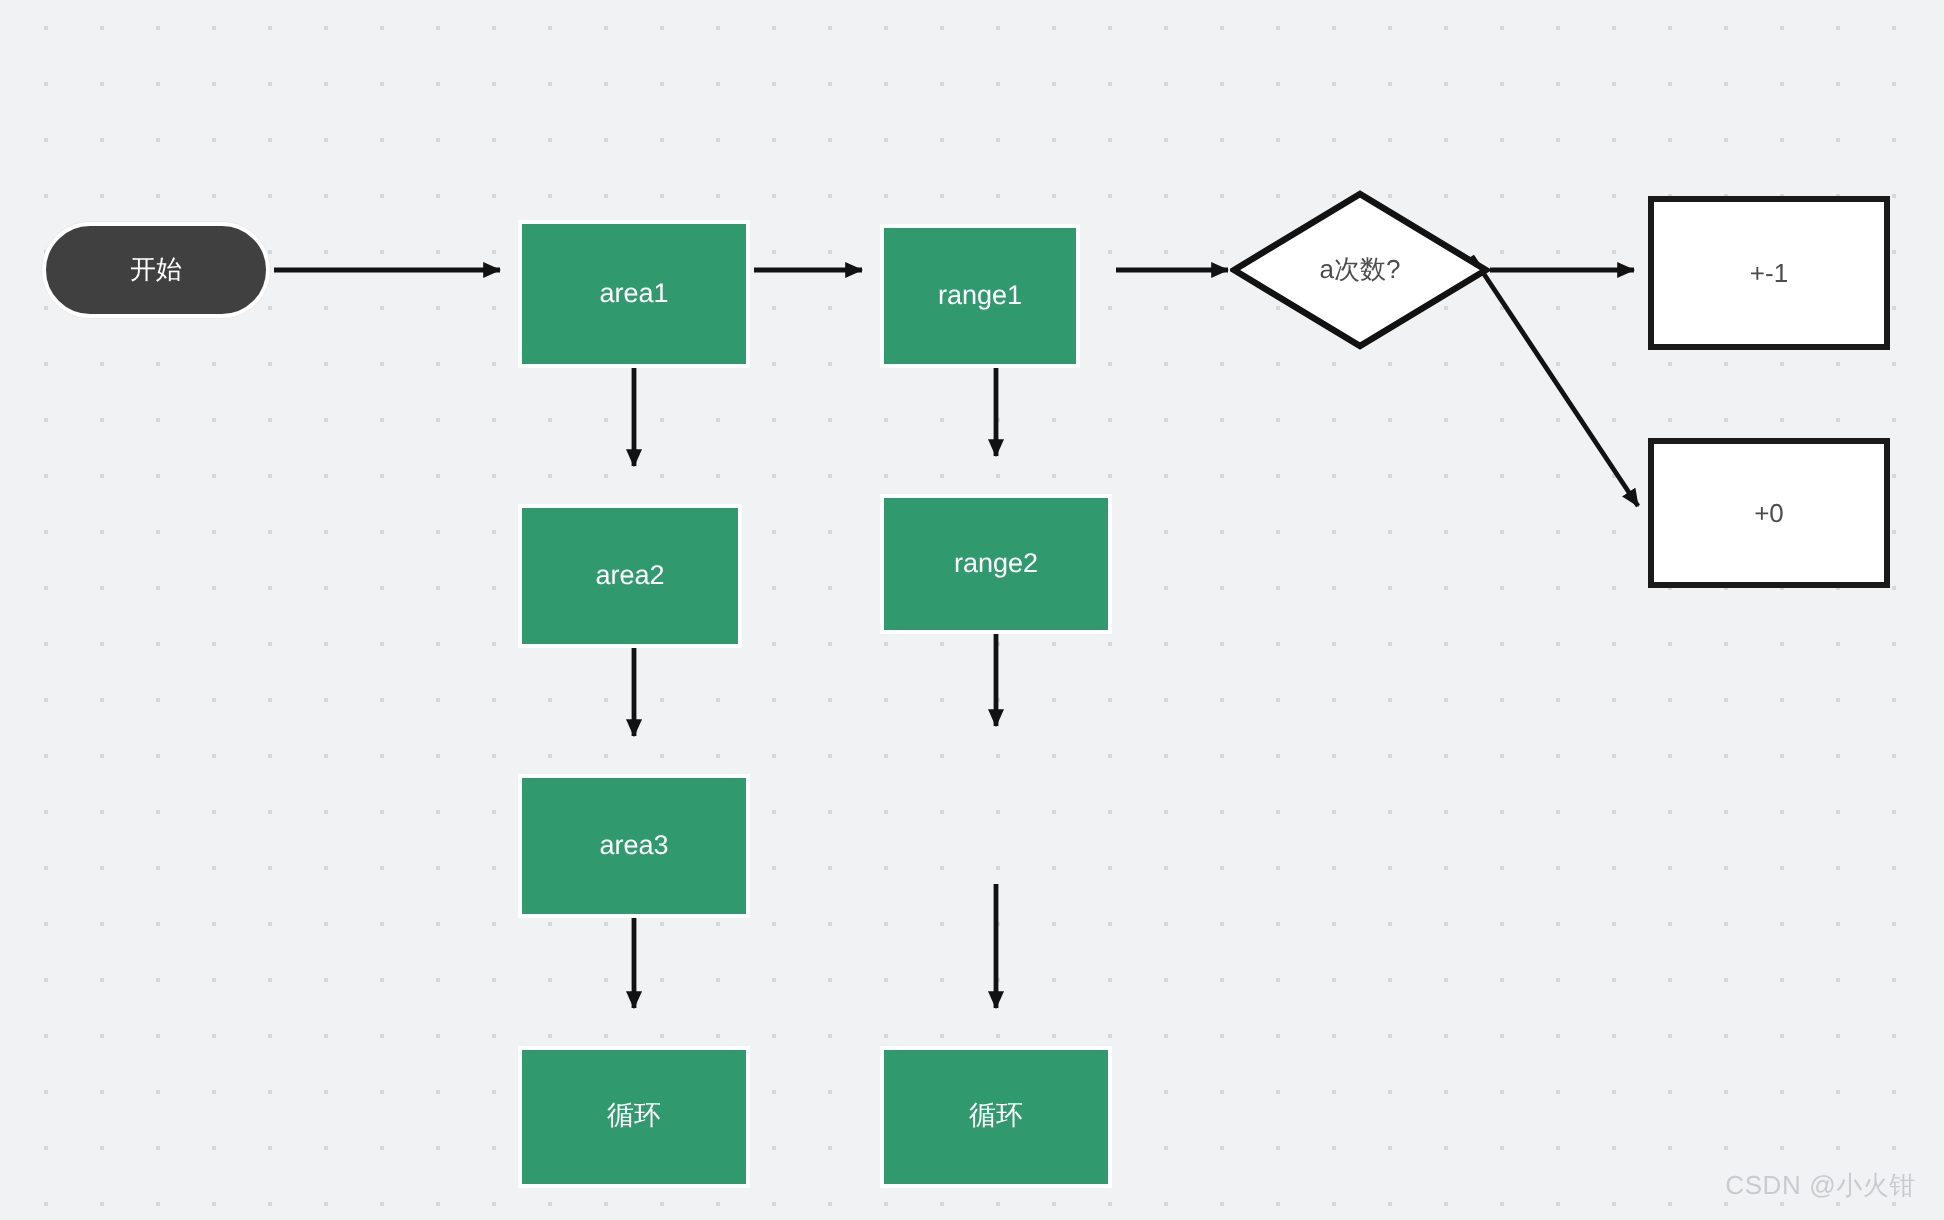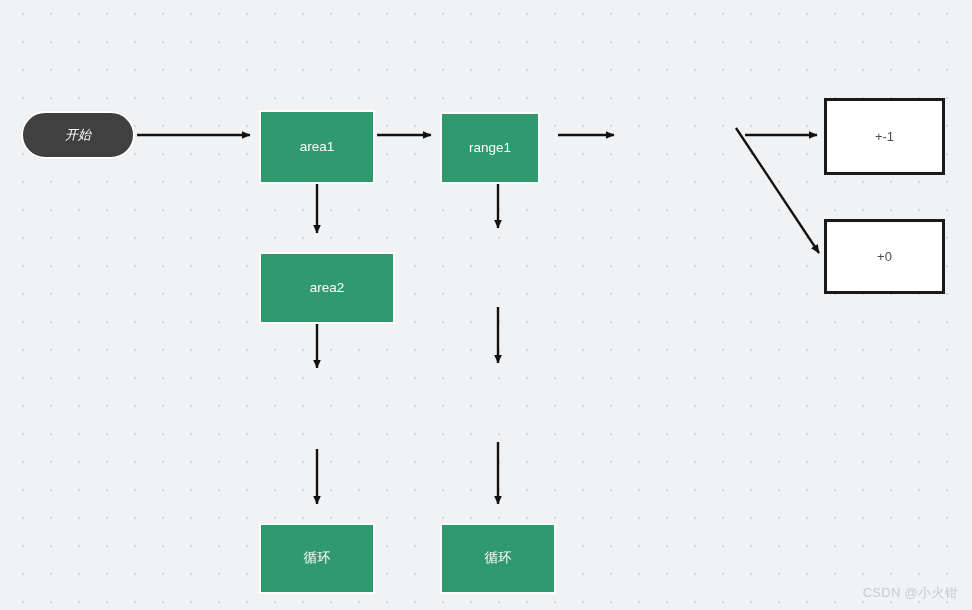--- a/index.html
+++ b/index.html
@@ -109,47 +109,59 @@
 
     <line x1="498" y1="307" x2="498" y2="363" stroke="#121212" stroke-width="2.4" marker-end="url(#arrowhead)"></line>
 
     <line x1="498" y1="442" x2="498" y2="504" stroke="#121212" stroke-width="2.4" marker-end="url(#arrowhead)"></line>
 
     <line x1="745" y1="135" x2="817" y2="135" stroke="#121212" stroke-width="2.4" marker-end="url(#arrowhead)"></line>
 
     <line x1="736" y1="128" x2="819" y2="253" stroke="#121212" stroke-width="2.4" marker-end="url(#arrowhead)"></line>
   </svg>
 
-  <div class="node node-start" style="left:21px; top:111px; width:114px; height:48px;font-style:italic;">
+  <div class="node node-start" style="left:21px; top:111px; width:114px; height:48px;">
     <span>开始</span>
   </div>
 
   <div class="node node-green" style="left:259px; top:98px; width:116px; height:74px;">
     <span>area1</span>
   </div>
 
-  <div class="node node-green" style="left:259px; top:240px; width:136px; height:72px;">
+  <div class="node node-green" style="left:259px; top:240px; width:112px; height:72px;">
     <span>area2</span>
   </div>
 
+  <div class="node node-green" style="left:259px; top:375px; width:116px; height:72px;">
+    <span>area3</span>
+  </div>
 
   <div class="node node-green" style="left:259px; top:511px; width:116px; height:71px;">
     <span>循环</span>
   </div>
 
   <div class="node node-green" style="left:440px; top:100px; width:100px; height:72px;">
     <span>range1</span>
   </div>
 
+  <div class="node node-green" style="left:440px; top:235px; width:116px; height:70px;">
+    <span>range2</span>
+  </div>
 
 
   <div class="node node-green" style="left:440px; top:511px; width:116px; height:71px;">
     <span>循环</span>
   </div>
 
+  <div class="node node-decision" style="left:615px; top:95px; width:130px; height:80px;">
+    <svg class="diamond-shape" viewBox="0 0 130 80" preserveAspectRatio="none">
+      <polygon points="65,2 128,40 65,78 2,40" fill="#ffffff" stroke="#121212" stroke-width="3.2"></polygon>
+    </svg>
+    <span class="decision-label">a次数?</span>
+  </div>
 
   <div class="node node-white" style="left:824px; top:98px; width:121px; height:77px;">
     <span>+-1</span>
   </div>
 
   <div class="node node-white" style="left:824px; top:219px; width:121px; height:75px;">
     <span>+0</span>
   </div>
 
   <div class="watermark">CSDN @小火钳</div>

